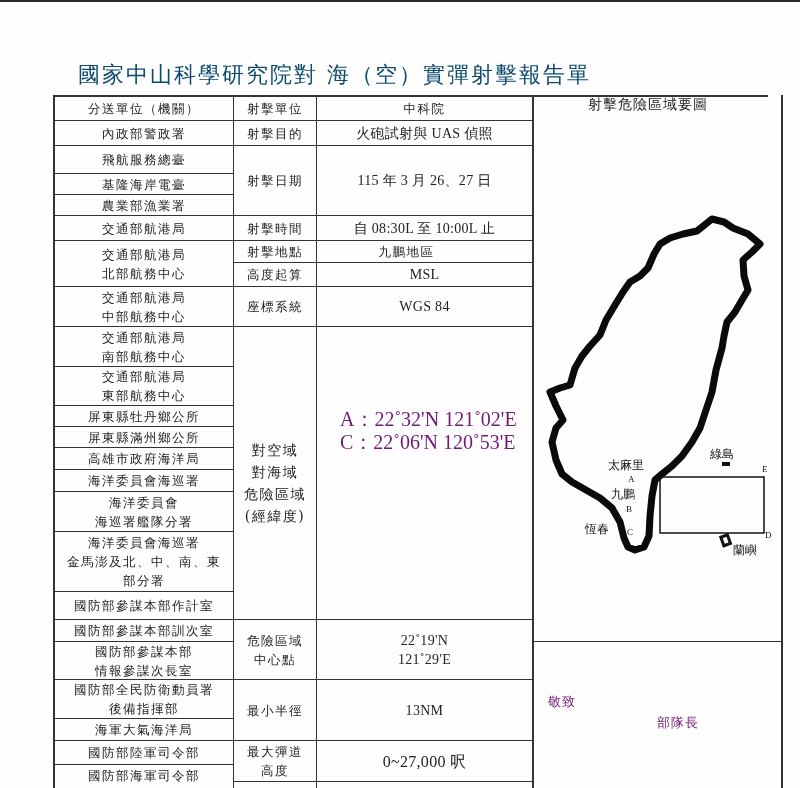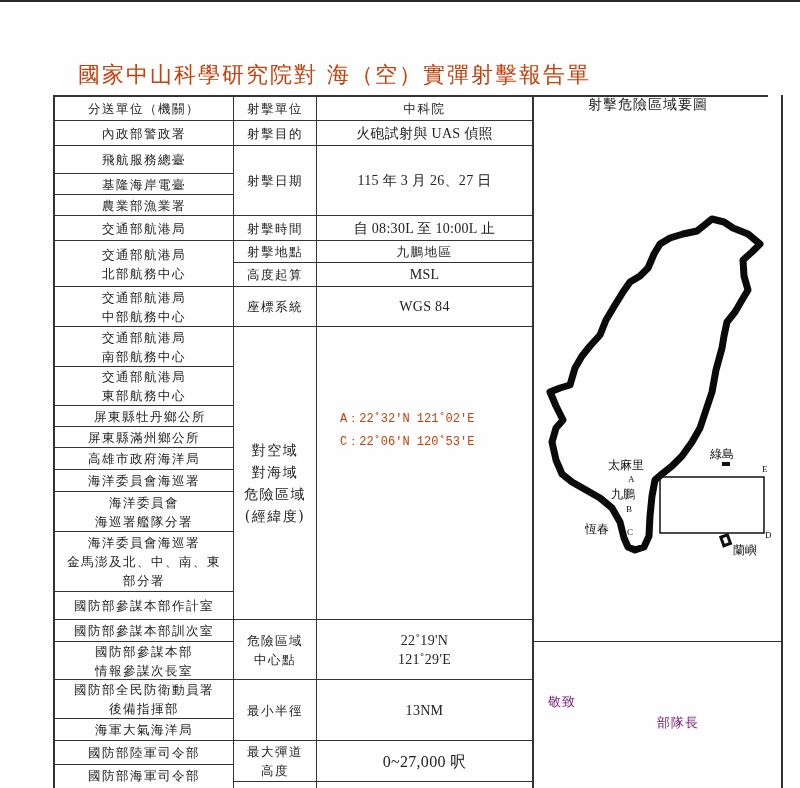--- a/index.html
+++ b/index.html
@@ -3,31 +3,31 @@
 <meta charset="utf-8">
 <style>
   html, body { margin:0; padding:0; }
   body {
     width:800px; height:788px; background:#fefefe; position:relative; overflow:hidden;
     font-family: "DejaVu Serif", "Liberation Serif", serif; color:#1a1a1a;
   }
   .topbar { position:absolute; left:0; top:0; width:800px; height:2px; background:#2a2a2a; }
   .title {
     position:absolute; left:0; top:60px; width:669px; text-align:center;
-    font-size:22px; letter-spacing:2px; color:#c2410c;
+    font-size:22px; letter-spacing:2px; color:#0c4a6e;
   }
   .hline, .vline { position:absolute; background:#333; }
   .cell {
     position:absolute; display:flex; align-items:center; justify-content:center;
     text-align:center; font-size:12.5px; line-height:19px; letter-spacing:1.5px; color:#222;
     box-sizing:border-box;
   }
   .cell.latin { font-family:"Liberation Serif", "DejaVu Serif", serif; font-size:14px; letter-spacing:0.3px; }
   .cell.big { font-size:16px; }
-  .coords { position:absolute; left:340px; top:408px; font-family:Liberation Mono, monospace; font-size:12px; line-height:22.5px; color:#c2410c; }
+  .coords { position:absolute; left:340px; top:408px; font-family:Liberation Serif, serif; font-size:20px; line-height:22.5px; color:#701a75; }
   .coords div { white-space:nowrap; }
   .map-title { position:absolute; left:534px; top:96px; width:228px; text-align:center; font-size:14px; letter-spacing:1px; }
   .map-label { position:absolute; font-size:12px; color:#111; white-space:nowrap; }
   .map-pt { position:absolute; font-family:"Liberation Serif",serif; font-size:9px; color:#111; }
   .sign { position:absolute; font-size:13px; color:#701a75; letter-spacing:1px; }
 </style>
 </head>
 <body>
 
 <div class="topbar"></div>
@@ -85,21 +85,21 @@
 <div class="cell" style="left:55px;top:195px;width:178px;height:20px;">農業部漁業署</div>
 <div class="cell" style="left:55px;top:216px;width:178px;height:24px;">交通部航港局</div>
 <div class="cell" style="left:55px;top:241px;width:178px;height:45px;white-space:pre-line;">交通部航港局
 北部航務中心</div>
 <div class="cell" style="left:55px;top:287px;width:178px;height:39px;white-space:pre-line;">交通部航港局
 中部航務中心</div>
 <div class="cell" style="left:55px;top:327px;width:178px;height:39px;white-space:pre-line;">交通部航港局
 南部航務中心</div>
 <div class="cell" style="left:55px;top:367px;width:178px;height:38px;white-space:pre-line;">交通部航港局
 東部航務中心</div>
-<div class="cell" style="left:61px;top:406px;width:178px;height:20px;">屏東縣牡丹鄉公所</div>
+<div class="cell" style="left:55px;top:406px;width:178px;height:20px;">屏東縣牡丹鄉公所</div>
 <div class="cell" style="left:55px;top:427px;width:178px;height:20px;">屏東縣滿州鄉公所</div>
 <div class="cell" style="left:55px;top:448px;width:178px;height:21px;">高雄市政府海洋局</div>
 <div class="cell" style="left:55px;top:470px;width:178px;height:21px;">海洋委員會海巡署</div>
 <div class="cell" style="left:55px;top:492px;width:178px;height:39px;white-space:pre-line;">海洋委員會
 海巡署艦隊分署</div>
 <div class="cell" style="left:55px;top:532px;width:178px;height:59px;white-space:pre-line;">海洋委員會海巡署
 金馬澎及北、中、南、東
 部分署</div>
 <div class="cell" style="left:55px;top:592px;width:178px;height:27px;text-align:right;">國防部參謀本部作計室</div>
 <div class="cell" style="left:55px;top:620px;width:178px;height:21px;">國防部參謀本部訓次室</div>
@@ -125,21 +125,21 @@
 <div class="cell" style="left:234px;top:620px;width:82px;height:59px;white-space:pre-line;">危險區域
 中心點</div>
 <div class="cell" style="left:234px;top:680px;width:82px;height:60px;">最小半徑</div>
 <div class="cell" style="left:234px;top:741px;width:82px;height:40px;white-space:pre-line;">最大彈道
 高度</div>
 
 <div class="cell" style="left:317px;top:96px;width:215px;height:24px;">中科院</div>
 <div class="cell latin" style="left:317px;top:121px;width:215px;height:24px;">火砲試射與 UAS 偵照</div>
 <div class="cell latin" style="left:317px;top:146px;width:215px;height:69px;">115 年 3 月 26、27 日</div>
 <div class="cell latin" style="left:317px;top:216px;width:215px;height:24px;">自 08:30L 至 10:00L 止</div>
-<div class="cell" style="left:317px;top:241px;width:215px;height:21px;">九鵬地區</div>
+<div class="cell" style="left:299px;top:241px;width:215px;height:21px;">九鵬地區</div>
 <div class="cell latin" style="left:317px;top:263px;width:215px;height:23px;">MSL</div>
 <div class="cell latin" style="left:317px;top:287px;width:215px;height:39px;">WGS 84</div>
 
 <div class="coords">
   <div>A：22˚32'N 121˚02'E</div>
   <div>C：22˚06'N 120˚53'E</div>
 </div>
 
 <div class="cell latin" style="left:317px;top:620px;width:215px;height:59px;white-space:pre-line;">22˚19'N
 121˚29'E</div>

